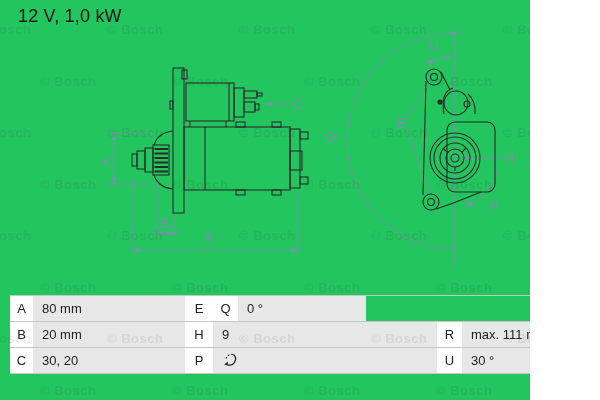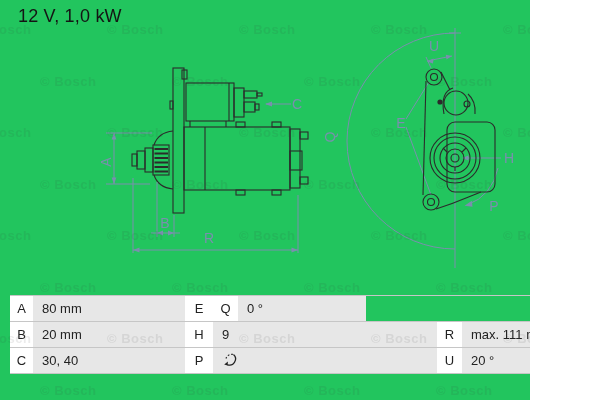--- a/index.html
+++ b/index.html
@@ -240,28 +240,28 @@
     <div class="trow">
       <div class="kcell k1">B</div>
       <div class="vcell v1">20 mm</div>
       <div class="kcell k2">H</div>
       <div class="vcell v2">9</div>
       <div class="kcell k3">R</div>
       <div class="vcell v3">max. 111 mm</div>
     </div>
     <div class="trow">
       <div class="kcell k1">C</div>
-      <div class="vcell v1">30, 40</div>
+      <div class="vcell v1">30, 20</div>
       <div class="kcell k2">P</div>
       <div class="vcell v2">
 
         <svg class="rot-icon" width="18" height="18" viewBox="0 0 18 18">
           <path d="M4,6.5 A6,6 0 0 1 11.5,2.6" stroke="#222" stroke-width="1.2" fill="none" stroke-dasharray="1.6 1.8"></path>
           <path d="M11.5,2.6 A6,6 0 0 1 5.2,12.6" stroke="#222" stroke-width="1.3" fill="none"></path>
           <polygon points="5.6,13.4 2.2,12.4 5.9,9.6" fill="#222"></polygon>
         </svg>
       </div>
       <div class="kcell k3">U</div>
-      <div class="vcell v3">20 °</div>
+      <div class="vcell v3">30 °</div>
     </div>
   </div>
 
 </div>
 
 </body></html>

